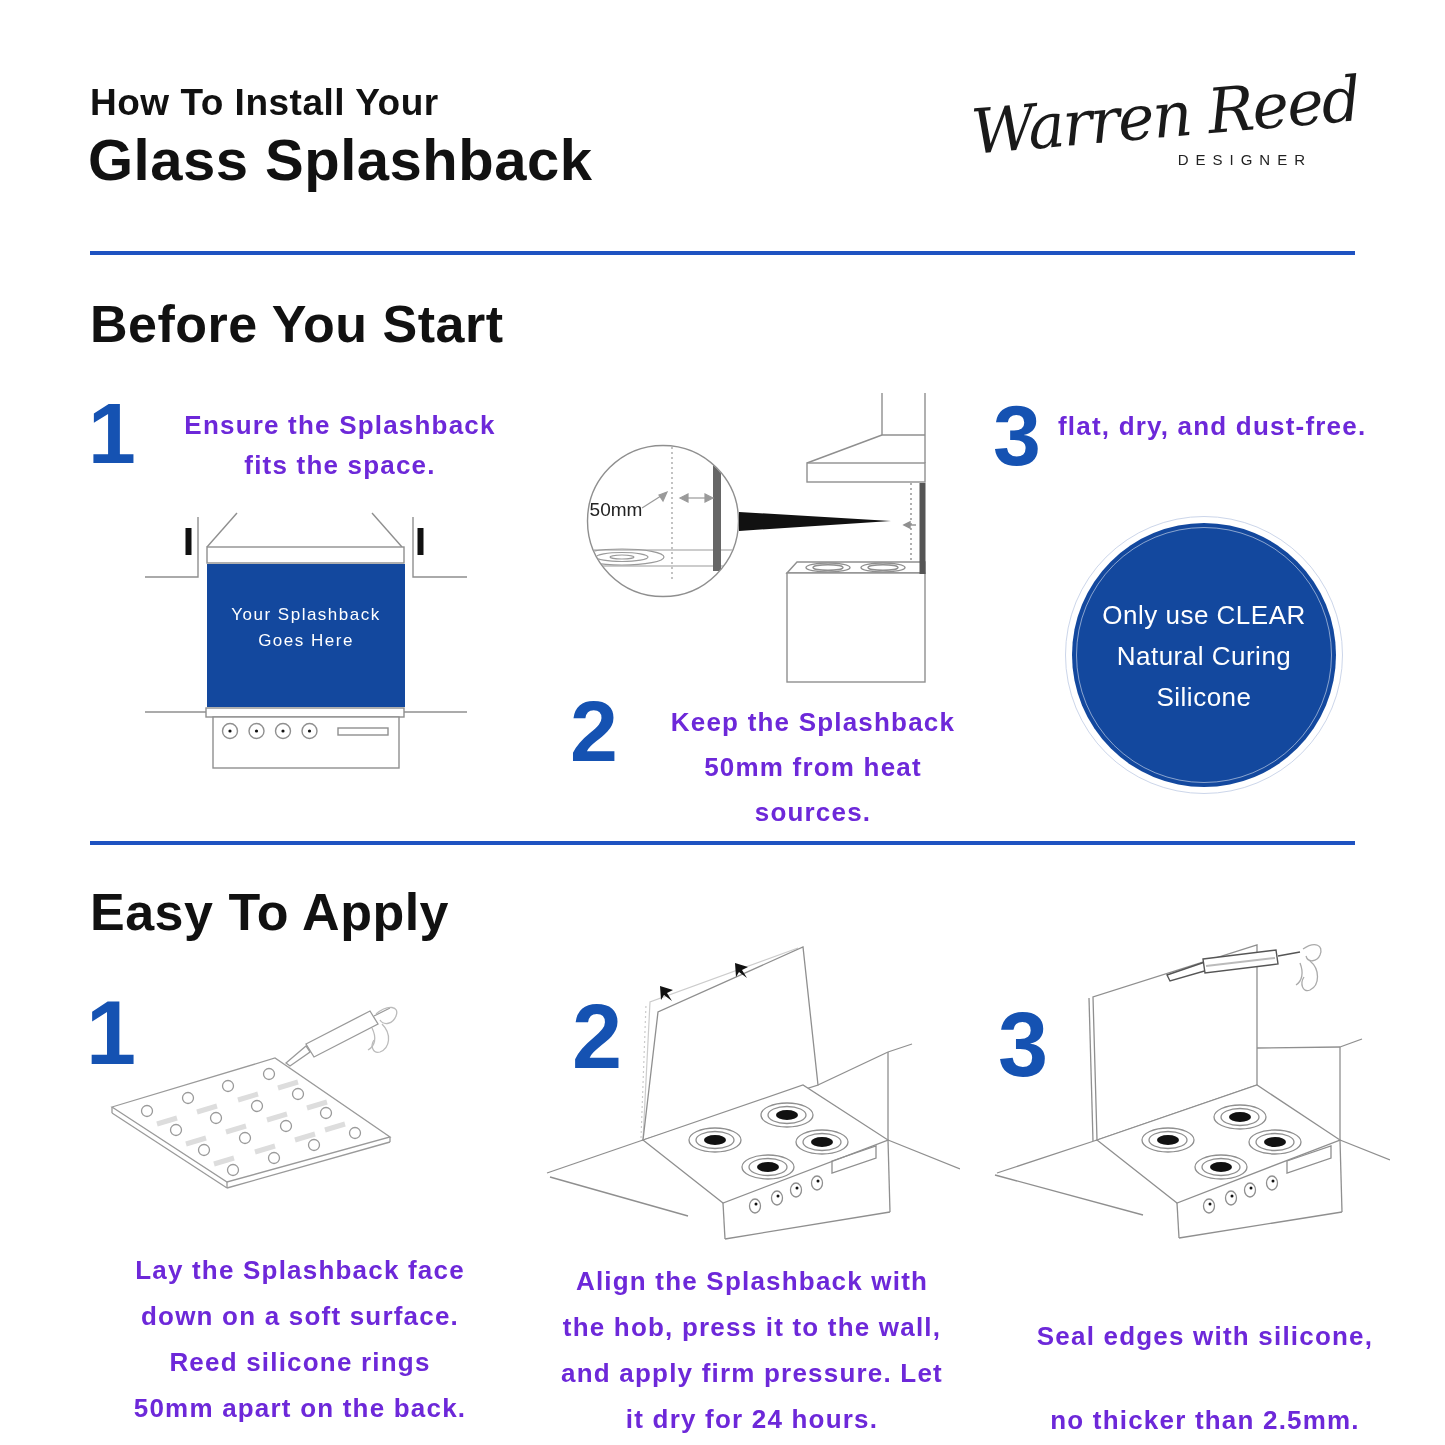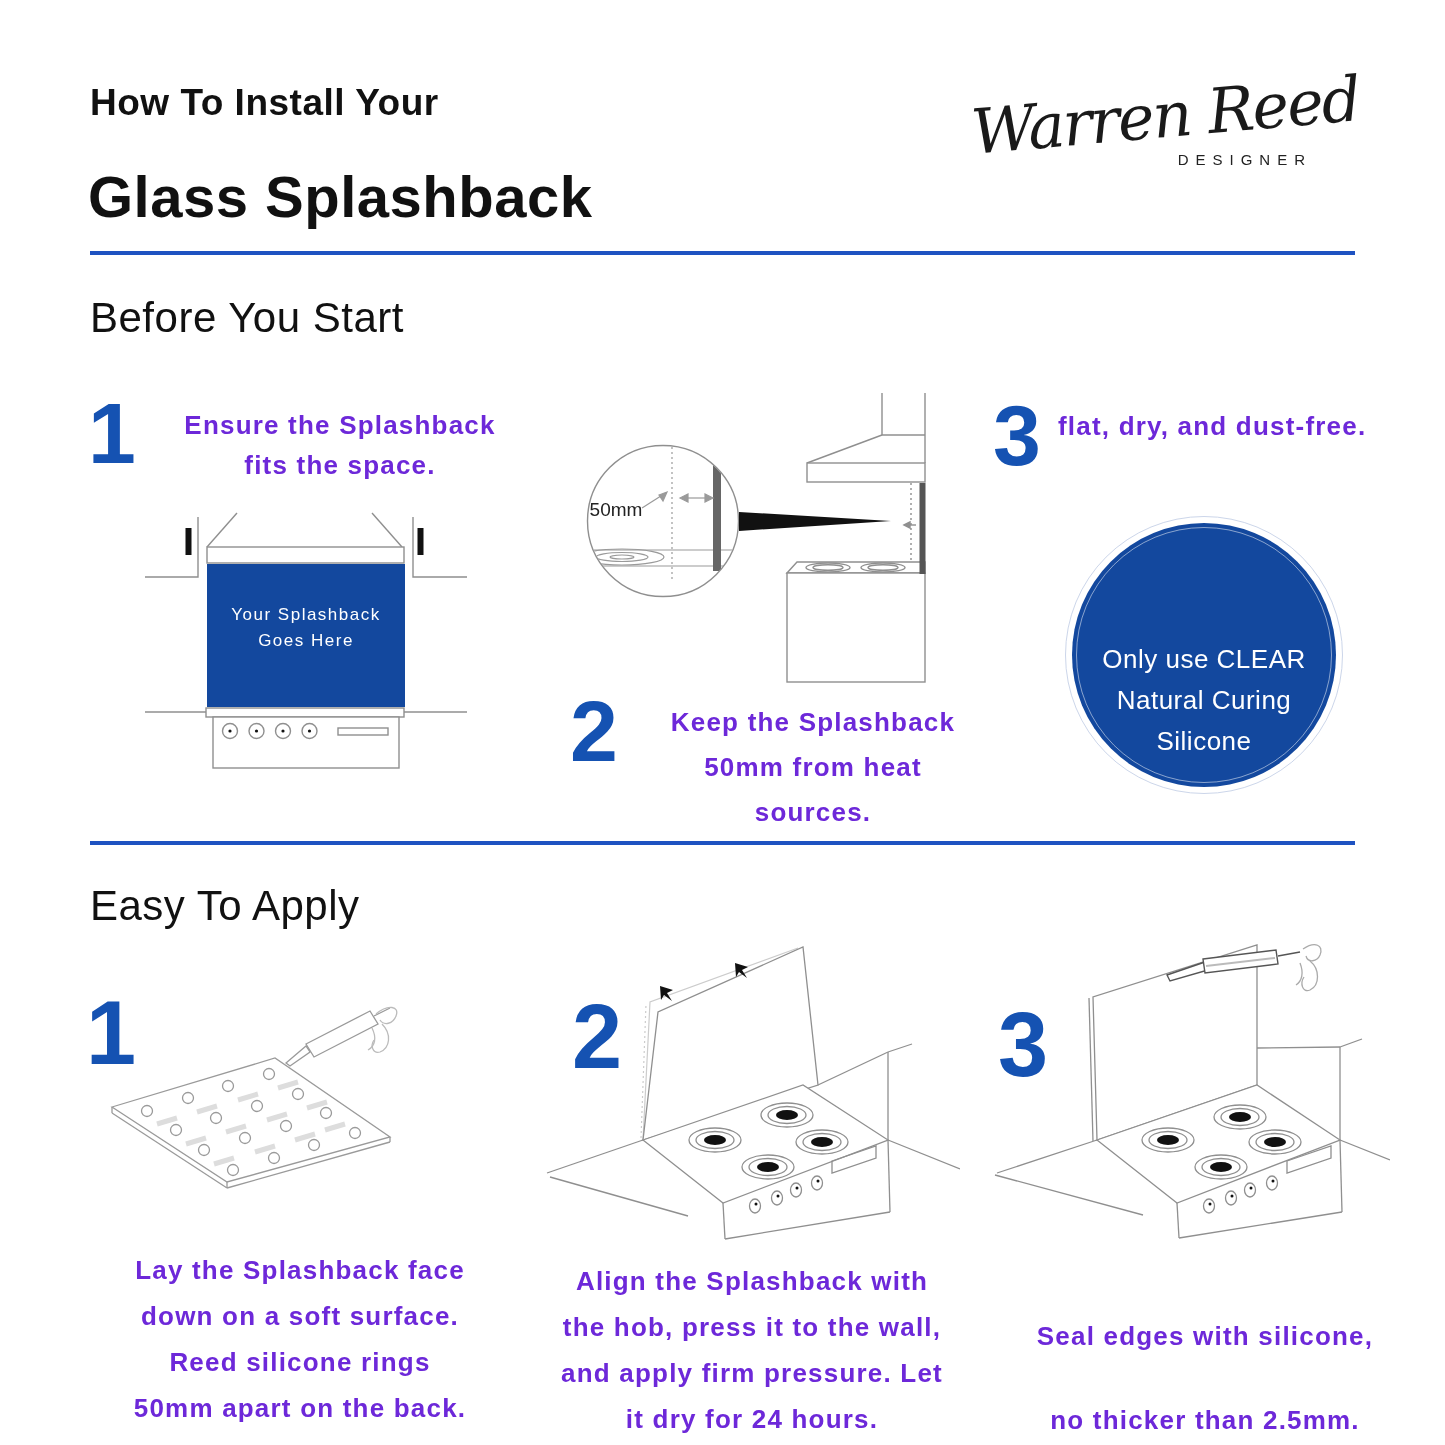--- a/index.html
+++ b/index.html
@@ -2,30 +2,30 @@
 <html style="--accent: #1552b2; --fill: #13489e; --divider: #1e52c1;"><head>
 <meta charset="utf-8">
 <style>
   html,body{margin:0;padding:0;background:#fff;}
   .sheet{
     position:relative;width:1445px;height:1445px;background:#fff;overflow:hidden;
     font-family:"Liberation Sans",sans-serif;color:#111;
   }
   .abs{position:absolute;}
   .title1{left:90px;top:82px;font-size:37px;font-weight:bold;letter-spacing:.5px;}
-  .title2{left:88px;top:126px;font-size:58px;font-weight:bold;letter-spacing:.5px;margin-top:37px;}
+  .title2{left:88px;top:126px;font-size:58px;font-weight:bold;letter-spacing:.5px;}
   .logo{left:970px;top:66px;width:390px;text-align:center;}
   .logo-script{
     font-family:"DejaVu Serif",serif;font-style:italic;font-size:62px;line-height:1.6;
     letter-spacing:-2px;transform:rotate(-5deg);display:inline-block;color:#1a1a1a;
   }
   .logo-sub{font-size:15px;letter-spacing:7px;color:#222;text-align:right;padding-right:48px;margin-top:-14px;}
   .divider{left:90px;width:1265px;height:4px;background:var(--divider,#1e52c1);}
   .d1{top:251px;} .d2{top:841px;}
-  .section-heading{font-size:42px;font-weight:normal;letter-spacing:.5px;}
+  .section-heading{font-size:52px;font-weight:bold;letter-spacing:.5px;}
   .h1{left:90px;top:294px;} .h2{left:90px;top:882px;}
   .num{font-weight:bold;color:var(--accent,#1552b2);font-size:86px;line-height:1;}
   .num-big{font-size:90px;}
   .step-lines{font-weight:bold;color:#6d28d9;}
   .step-lines .ln{font-size:26px;letter-spacing:1.2px;line-height:40px;white-space:nowrap;}
   .tc{text-align:center;} .tl{text-align:left;}
   .bs1t{left:160px;top:405px;width:360px;}
   .bs2t{left:648px;top:700px;width:330px;}
   .bs2t .ln{line-height:45px;text-align:center;}
   .bs3t{left:1058px;top:406px;width:380px;}
@@ -35,21 +35,21 @@
   .as2t{left:518px;top:1258px;width:468px;}
   .as2t .ln{line-height:46px;}
   .as3t{left:985px;top:1274px;width:440px;}
   .as3t .ln{line-height:44px;margin-top:40px;}
   .callout{
     left:1072px;top:523px;width:264px;height:264px;border-radius:50%;
     background:var(--fill,#13489e);
   }
   .callout::before{content:"";position:absolute;inset:-7px;border:1px solid #ccd6ea;border-radius:50%;}
   .callout::after{content:"";position:absolute;inset:4px;border:1.5px solid rgba(255,255,255,.5);border-radius:50%;}
-  .callout-text{position:absolute;left:0;top:72px;width:100%;text-align:center;color:#fff;margin-top:44px;}
+  .callout-text{position:absolute;left:0;top:72px;width:100%;text-align:center;color:#fff;}
   .callout-text .ln{font-size:26px;line-height:41px;letter-spacing:.5px;}
   svg{display:block;}
 </style>
 </head>
 <body>
 
 <div class="sheet">
 
   <div class="abs title1">How To Install Your</div>
   <div class="abs title2">Glass Splashback</div>

